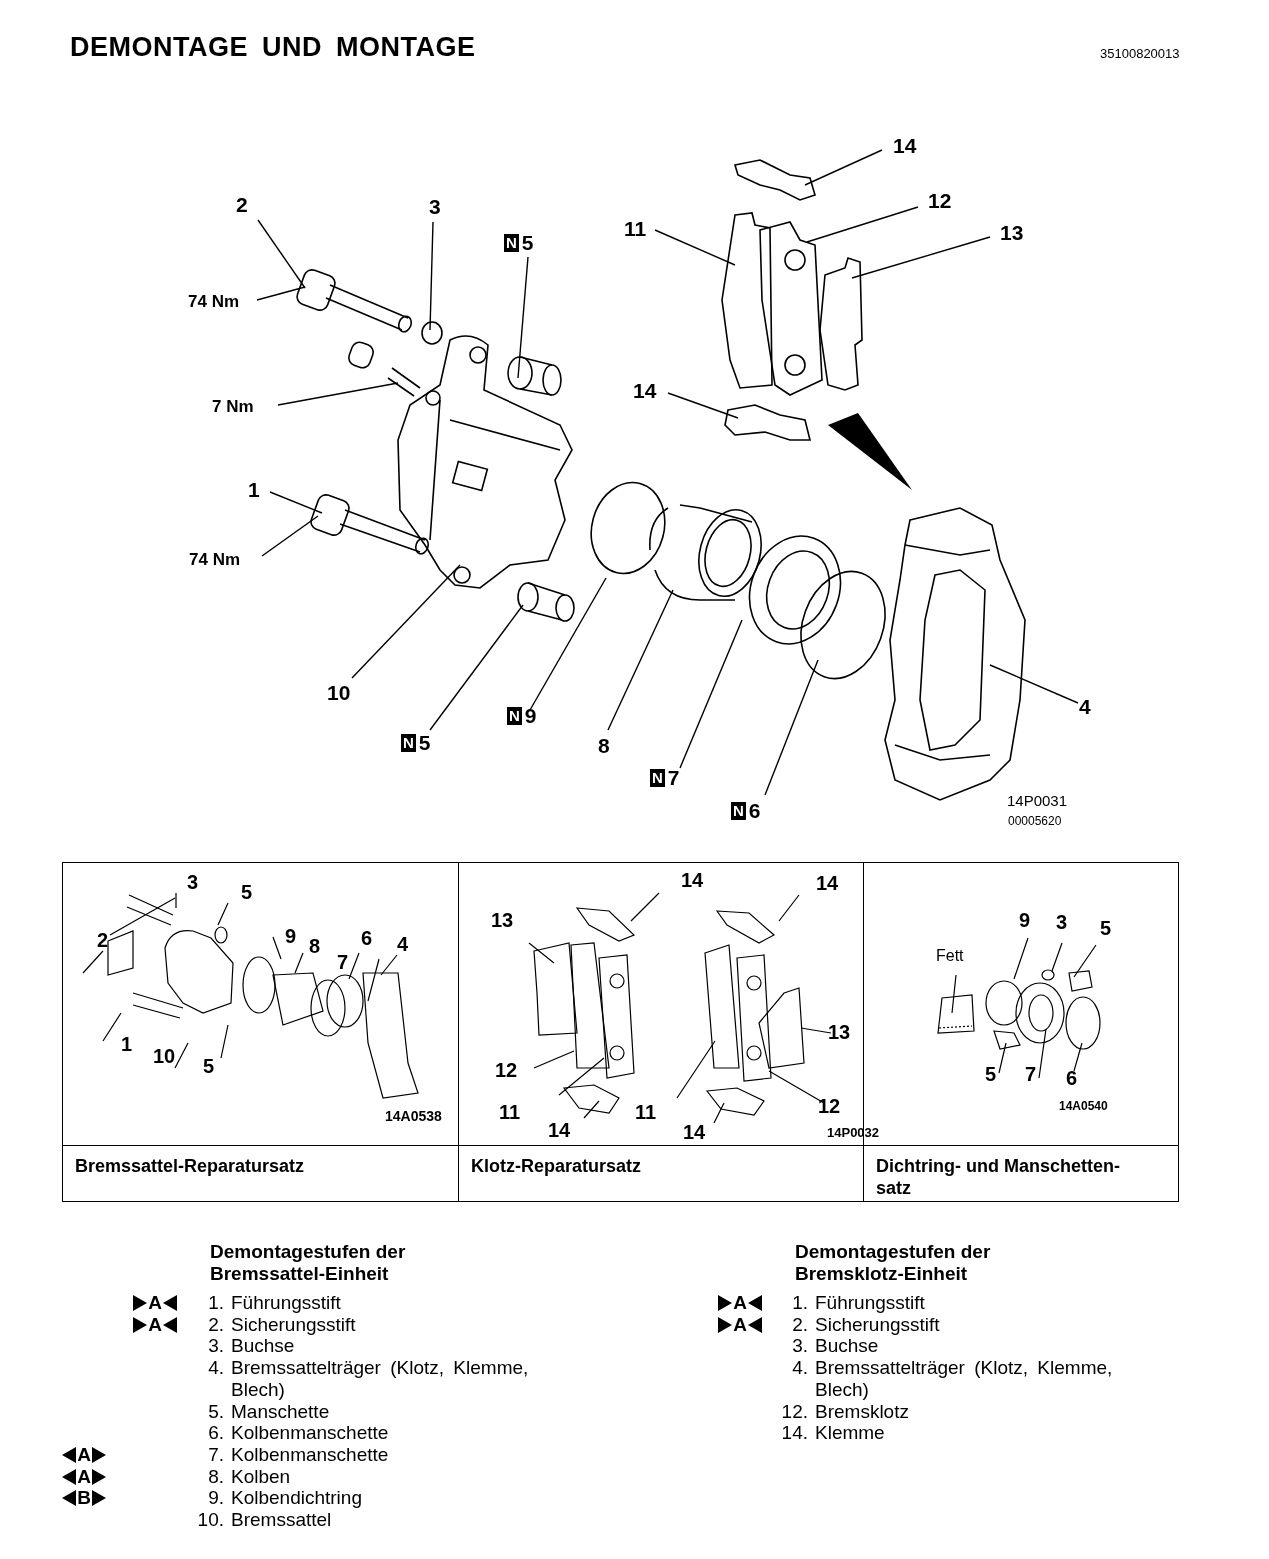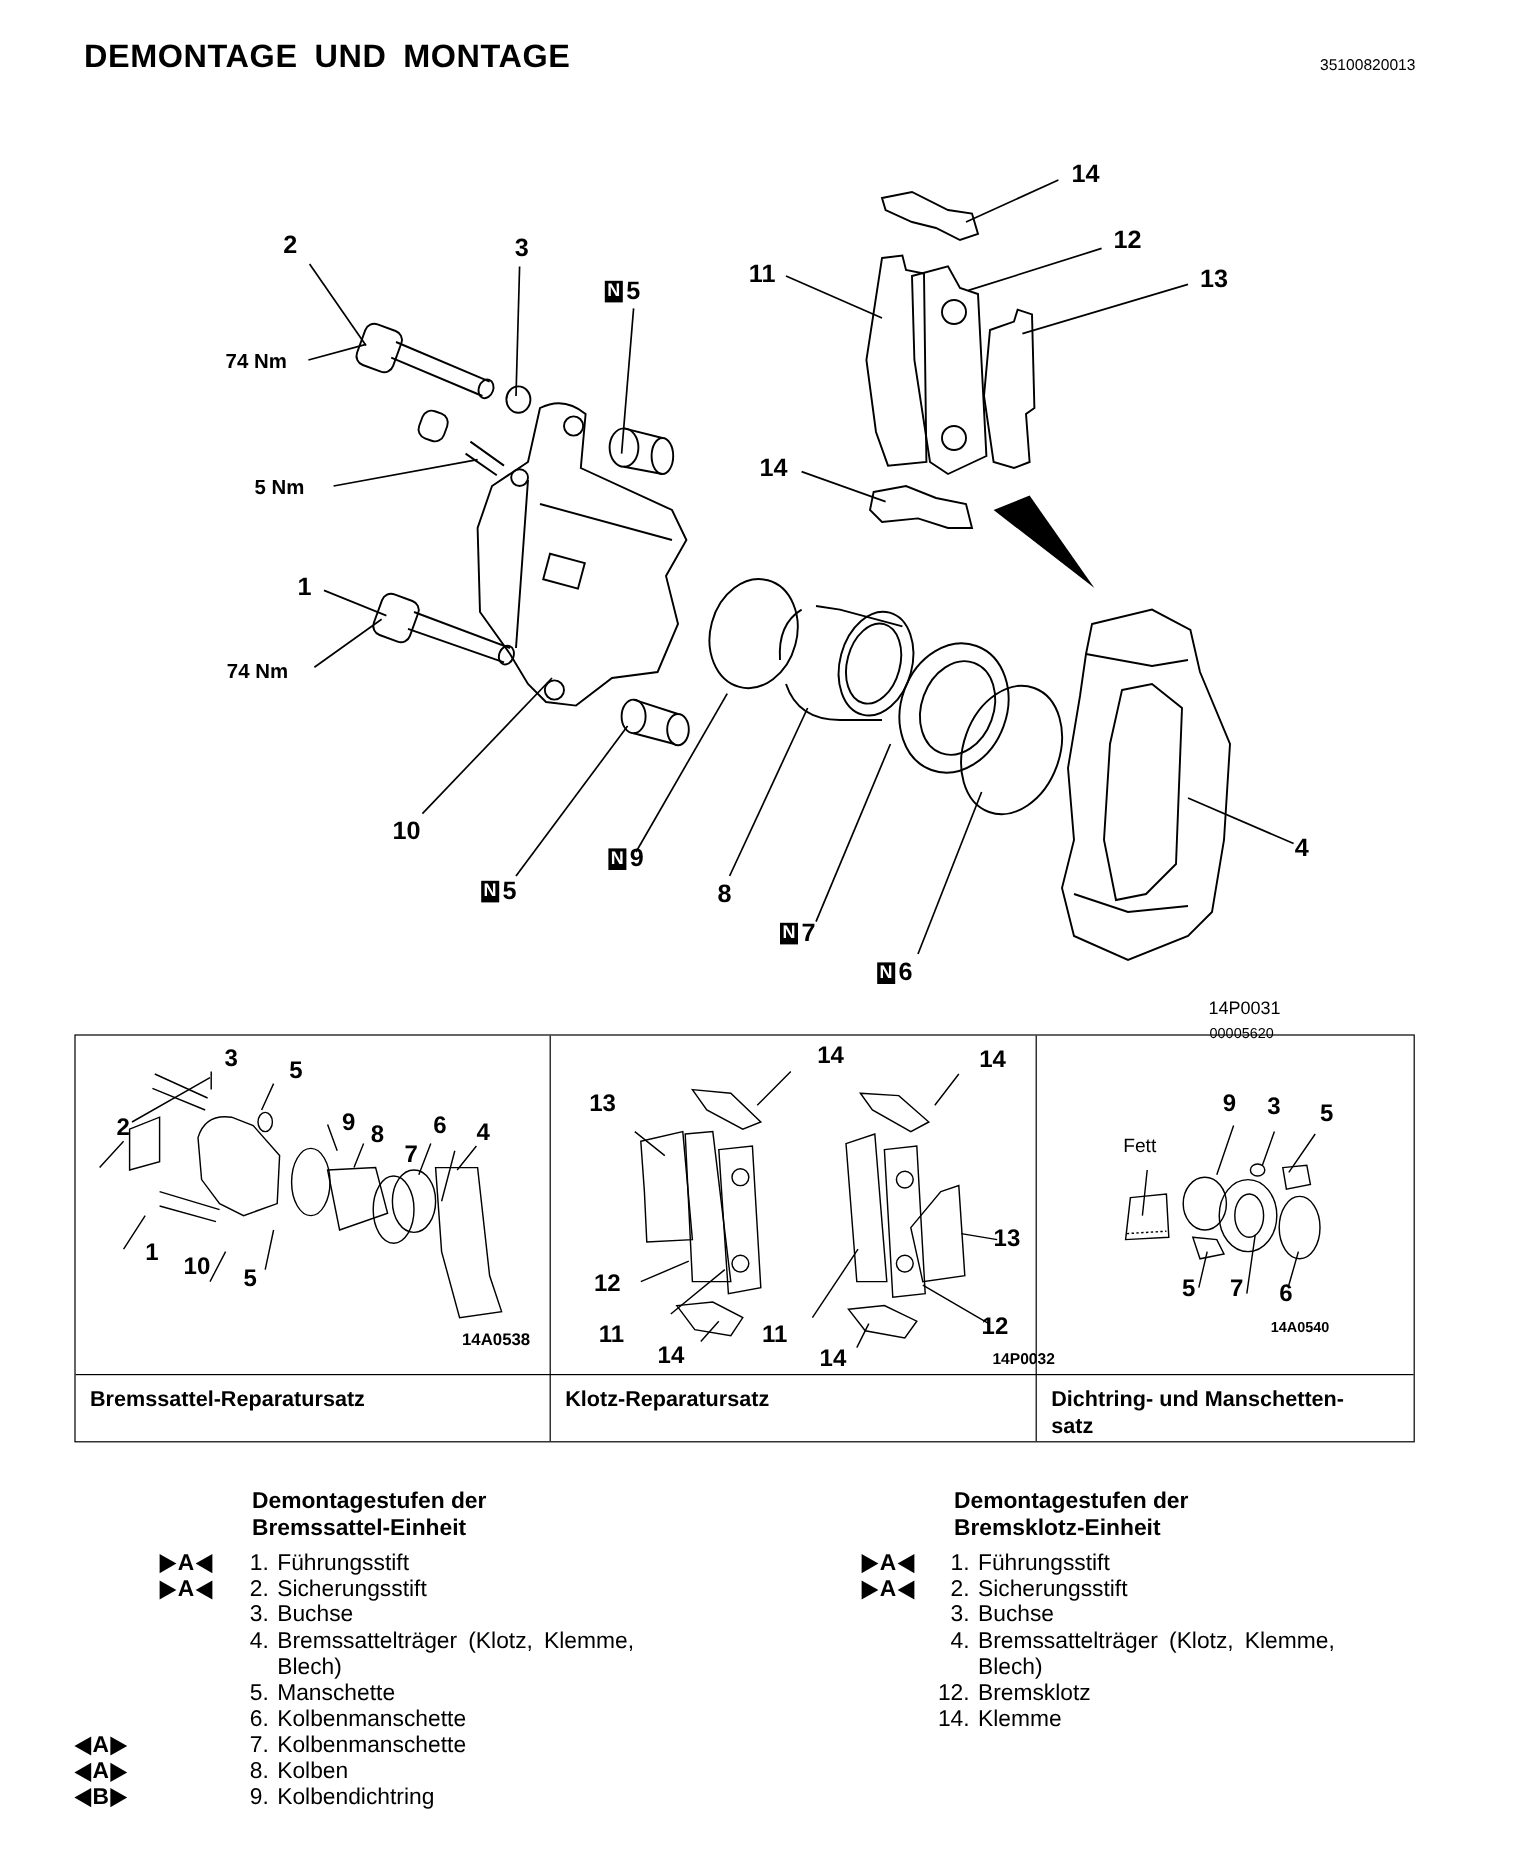--- a/index.html
+++ b/index.html
@@ -4,21 +4,21 @@
 <style>
   html, body { margin: 0; padding: 0; background: #ffffff; }
   body { width: 1269px; height: 1559px; position: relative; overflow: hidden;
          font-family: "Liberation Sans", sans-serif; color: #000; }
   .abs { position: absolute; text-align: center; }
   .title { left: 70px; top: 32px; font-size: 27px; font-weight: bold; letter-spacing: 0.5px; word-spacing: 6px; }
   .docid { left: 1100px; top: 46px; font-size: 13px; }
   .callout { position: absolute; font-weight: bold; font-size: 21px; line-height: 1; }
   .torque { position: absolute; font-weight: bold; font-size: 17px; }
   .nbox { display: inline-block; background: #000; color: #fff; font-size: 15px; padding: 0 2px; line-height: 18px; margin-right: 3px; vertical-align: 2px; }
-  .figcode { position: absolute; font-size: 14px; margin-top: 40px; }
+  .figcode { position: absolute; font-size: 14px; }
   svg { position: absolute; left: 0; top: 0; }
   .kit-table { position: absolute; left: 62px; top: 862px; width: 1117px; height: 340px; border: 1.5px solid #000; box-sizing: border-box; }
   .kit-cell { position: absolute; border-right: 1.5px solid #000; box-sizing: border-box; }
   .kit-label { position: absolute; font-weight: bold; font-size: 18px; line-height: 22px; }
   .kit-num { position: absolute; font-weight: bold; font-size: 20px; }
   .kit-code { position: absolute; font-size: 14px; font-weight: bold; }
   .steps-head { position: absolute; font-weight: bold; font-size: 19px; line-height: 22px; }
   .steps-list { position: absolute; font-size: 19px; line-height: 21.7px; }
   .step { display: flex; }
   .step .n { width: 28px; text-align: right; padding-right: 7px; }
@@ -129,21 +129,21 @@
   <path d="M735 165 L760 160 L790 175 L810 178 L815 195 L800 200 L780 190 L760 185 L738 175 Z"></path>
   <path d="M728 410 L755 405 L780 415 L805 420 L810 440 L790 440 L765 432 L735 435 L725 425 Z"></path>
 
   <polygon points="828,425 858,413 912,490" fill="#000" stroke="none"></polygon>
 </svg>
 
 <div class="callout" style="left:236px;top:194px">2</div>
 <div class="torque" style="left:188px;top:292px">74 Nm</div>
 <div class="callout" style="left:429px;top:196px">3</div>
 <div class="callout" style="left:504px;top:232px"><span class="nbox">N</span><span>5</span></div>
-<div class="torque" style="left:212px;top:397px">5 Nm</div>
+<div class="torque" style="left:212px;top:397px">7 Nm</div>
 <div class="callout" style="left:248px;top:479px">1</div>
 <div class="torque" style="left:189px;top:550px">74 Nm</div>
 <div class="callout" style="left:327px;top:682px">10</div>
 <div class="callout" style="left:401px;top:732px"><span class="nbox">N</span><span>5</span></div>
 <div class="callout" style="left:507px;top:705px"><span class="nbox">N</span><span>9</span></div>
 <div class="callout" style="left:598px;top:735px">8</div>
 <div class="callout" style="left:650px;top:767px"><span class="nbox">N</span><span>7</span></div>
 <div class="callout" style="left:731px;top:800px"><span class="nbox">N</span><span>6</span></div>
 <div class="callout" style="left:1079px;top:696px">4</div>
 <div class="callout" style="left:624px;top:218px">11</div>
@@ -308,20 +308,24 @@
       <span class="t">Kolbenmanschette</span>
     </div>
   <div class="step">
       <span class="n">8.</span>
       <span class="t">Kolben</span>
     </div>
   <div class="step">
       <span class="n">9.</span>
       <span class="t">Kolbendichtring</span>
     </div>
+  <div class="step">
+      <span class="n">10.</span>
+      <span class="t">Bremssattel</span>
+    </div>
 </div>
 
 <div class="steps-head" style="left:795px;top:1241px">
   <div>Demontagestufen der</div>
   <div>Bremsklotz-Einheit</div>
 </div>
 <div class="mark" style="left:718px;top:1292px">
   <div class="mark-row">
       <span class="tri-r"></span>
       <span class="mark-letter">A</span>

